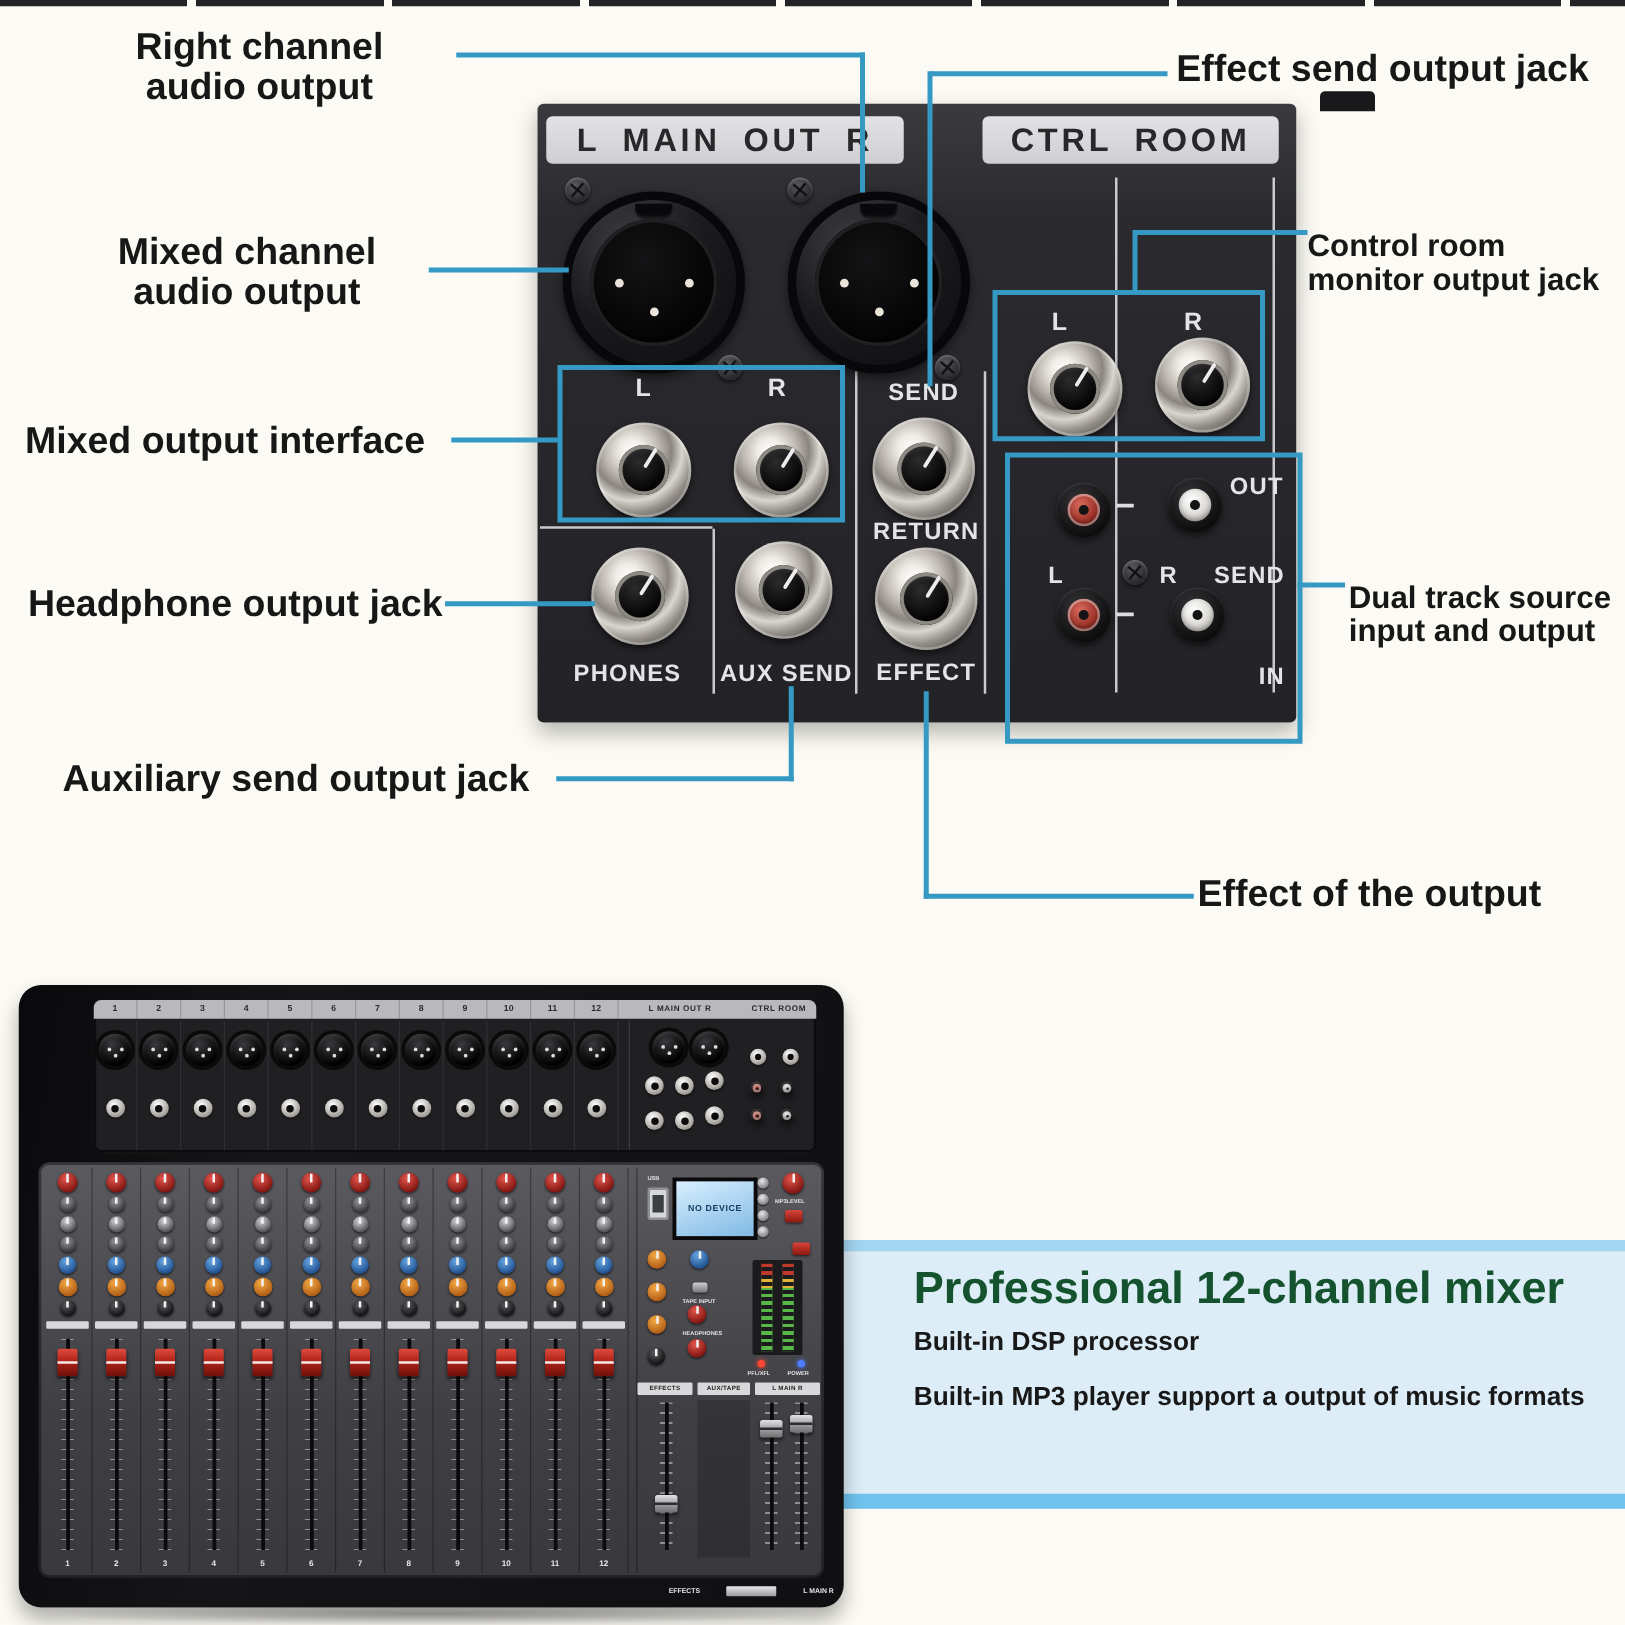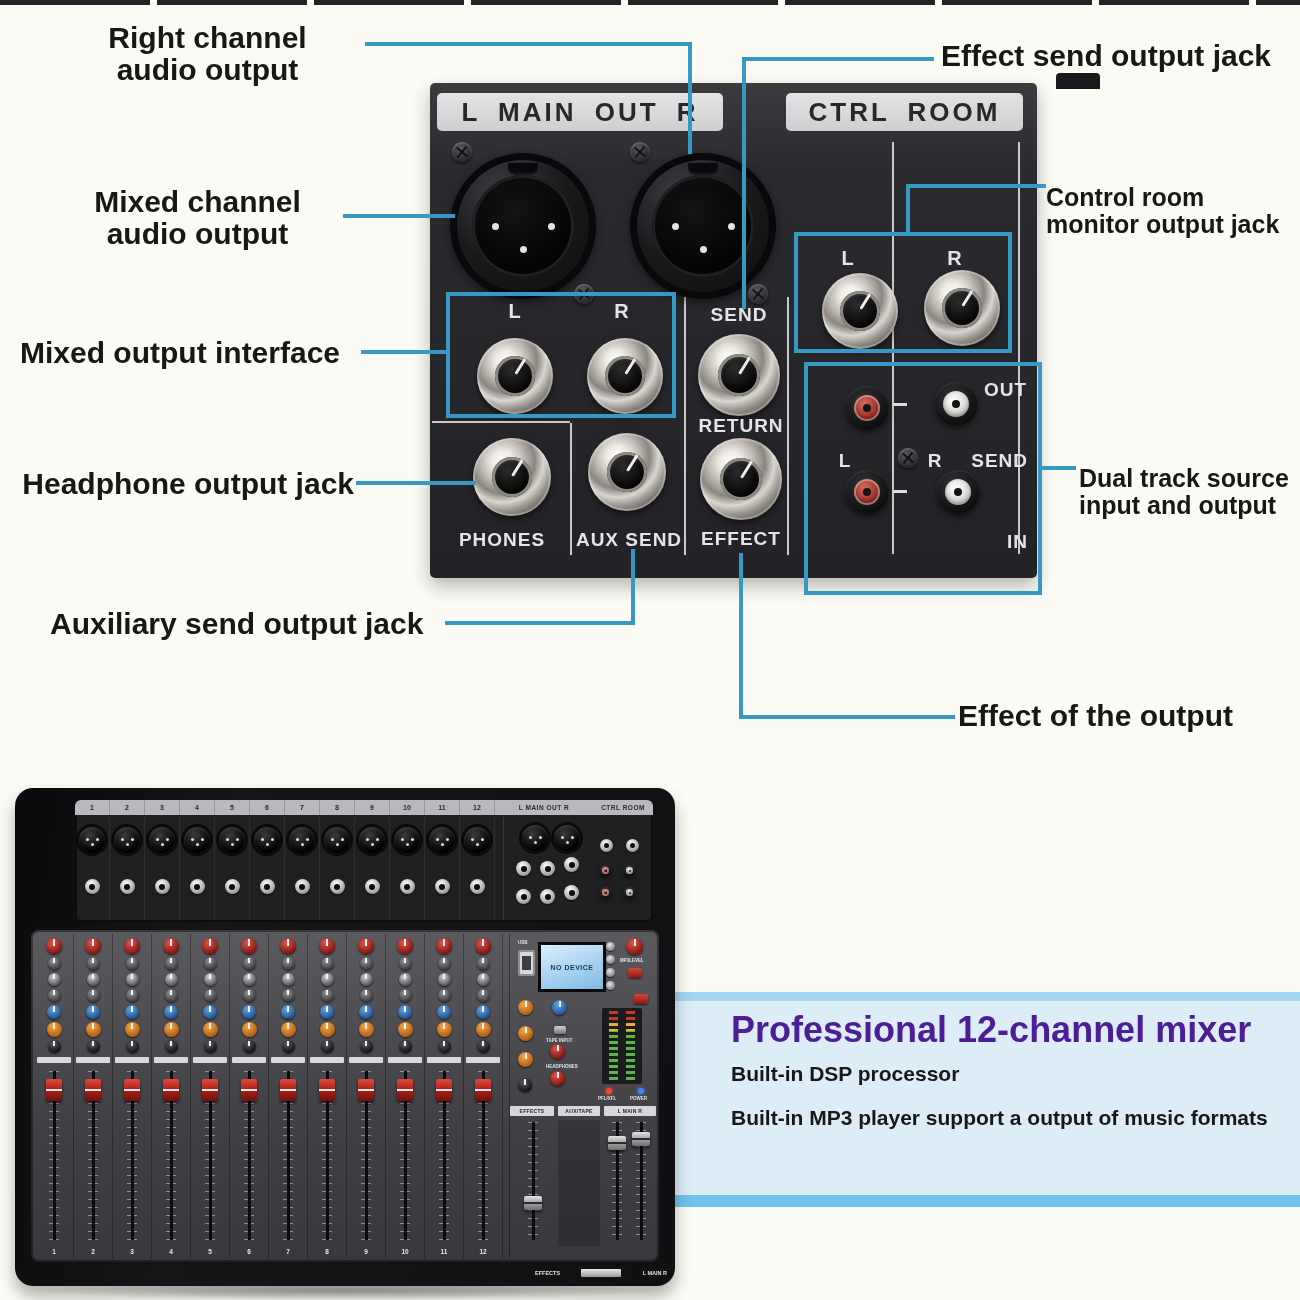--- a/index.html
+++ b/index.html
@@ -68,21 +68,21 @@
        box-shadow:inset 0 1px 2px rgba(255,255,255,.3), 0 2px 3px rgba(0,0,0,.55);}
   .screw::before,.screw::after{content:"";position:absolute;left:50%;top:50%;width:14px;height:2px;
        background:#121214;margin:-1px 0 0 -7px;}
   .screw::before{transform:rotate(40deg);} .screw::after{transform:rotate(-50deg);}
   .dash{position:absolute;background:#ddd;z-index:3;}
 
   
   .banner{position:absolute;left:660px;top:992px;width:640px;height:215px;background:#dcedf8;z-index:1;}
   .banner .btop{position:absolute;left:0;top:0;width:100%;height:9px;background:#a3d6f1;}
   .banner .bbot{position:absolute;left:0;bottom:0;width:100%;height:12px;background:#6fc3ed;}
-  .banner .title{position:absolute;left:71px;top:17px;font-size:36px;font-weight:700;color:#4c1d95;}
+  .banner .title{position:absolute;left:71px;top:17px;font-size:36px;font-weight:700;color:#14532d;}
   .banner .feat{position:absolute;left:71px;font-size:21px;font-weight:700;color:#181818;}
 
   
   .mixer{position:absolute;left:15px;top:788px;width:660px;height:498px;z-index:2;
        background:linear-gradient(100deg,#0a0a0c,#151517 30%,#101013);border-radius:18px;
        box-shadow:0 10px 16px rgba(0,0,0,.30);}
   .mixshadow{position:absolute;left:30px;top:1282px;width:630px;height:18px;z-index:1;
        background:radial-gradient(ellipse at center,rgba(0,0,0,.28),rgba(0,0,0,0) 70%);}
 
   .jackbar{position:absolute;left:60px;top:12px;width:578px;height:122px;background:#202023;

